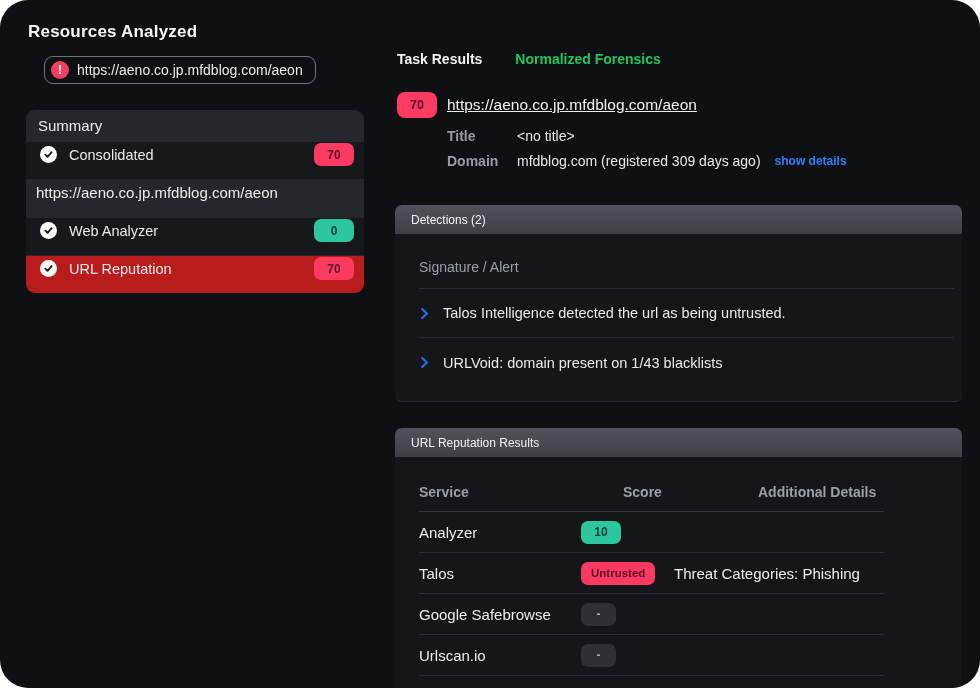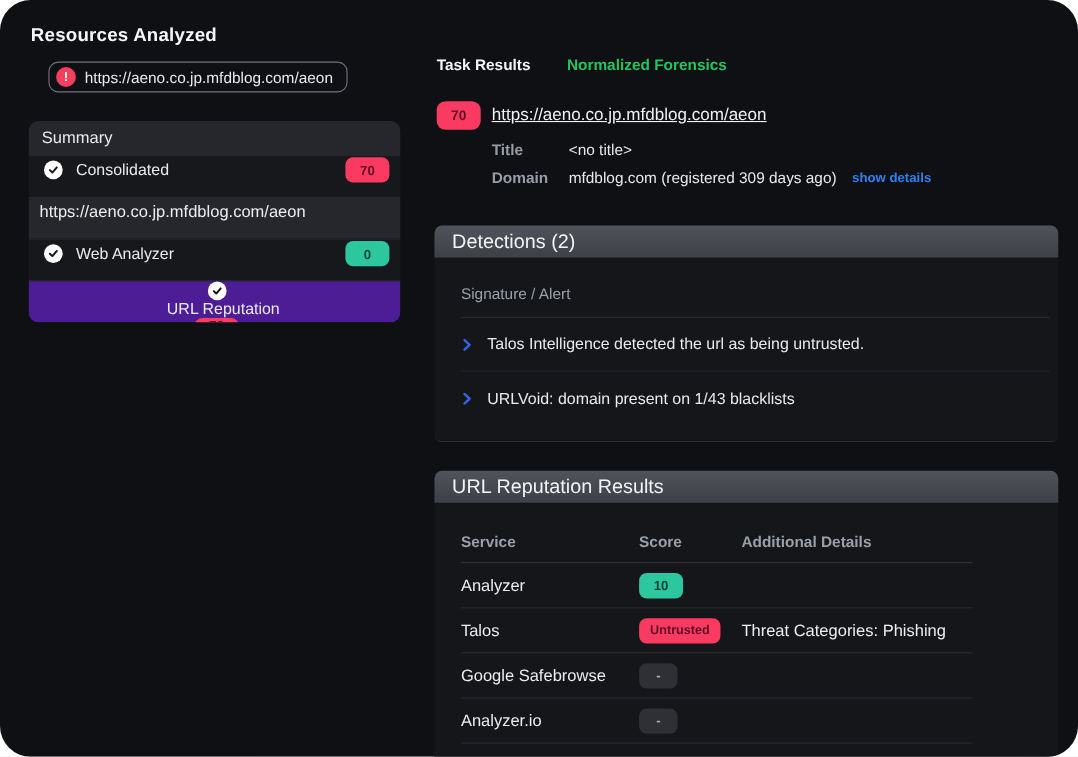--- a/index.html
+++ b/index.html
@@ -38,21 +38,21 @@
   }
   .sum-row {
     height:38px; display:flex; align-items:center;
     padding:0 10px 12px 14px; background:#17181b;
     border-top:1px solid #26272c; cursor:pointer;
   }
   .sum-row.group {
     background:#26272c; padding-left:10px; font-size:15px; color:#eceded;
     cursor:default;
   }
-  .sum-row.selected { background:#4c1d95;flex-direction:column; }
+  .sum-row.selected { background:#b91c1c; }
   .sum-label { margin-left:12px; font-size:14.5px; color:#e9eaec; }
   .check {
     width:17px; height:17px; border-radius:50%; background:#ffffff;
     display:flex; align-items:center; justify-content:center; flex:none;
   }
   .spacer { flex:1; }
 
   
   .badge {
     min-width:40px; height:23px; border-radius:7px; padding:0 8px;
@@ -84,21 +84,21 @@
   .field-row { display:flex; align-items:center; line-height:25px; font-size:14px; }
   .field-label { width:70px; color:#979ca5; font-weight:600; flex:none; }
   .field-value { color:#e7e8ea; }
   .show-details { margin-left:14px; color:#2f80f5; font-size:12px; font-weight:600; cursor:pointer; }
 
   
   .card { position:absolute; left:395px; width:567px; background:#15161a; border-radius:7px; }
   .card-header {
     height:29px; background:linear-gradient(#51535b,#3e4047);
     border-radius:7px 7px 0 0; display:flex; align-items:center;
-    padding:0 16px; font-size:18px; color:#f2f3f4;
+    padding:0 16px; font-size:12px; color:#f2f3f4;
   }
   .detections { top:205px; height:197px; border-bottom:1px solid #2c2d33; }
   .det-body { padding:0 8px 0 24px; }
   .sig-header {
     height:55px; display:flex; align-items:flex-end; padding-bottom:13px;
     color:#9aa0a8; font-size:14px; border-bottom:1px solid #2c2d33;
   }
   .det-row {
     height:49px; display:flex; align-items:center; gap:13px;
     font-size:14.5px; color:#e9eaec; cursor:pointer;
@@ -106,20 +106,21 @@
   .det-row.bordered { border-bottom:1px solid #26272c; }
   .chev { flex:none; display:flex; }
 
   .reputation { top:428px; height:280px; }
   .rep-body { padding:0 24px; }
   .rep-table { width:465px; }
   .rep-thead {
     display:grid; grid-template-columns:162px 93px 1fr; align-items:center;
     height:55px; padding-top:16px; color:#9aa0a8; font-size:14px; font-weight:600;
     border-bottom:1px solid #34353b;
+    gap:42px;
   }
   .rep-row {
     display:grid; grid-template-columns:162px 93px 1fr; align-items:center;
     height:41px; font-size:15px; color:#eceded; border-bottom:1px solid #2a2b30;
   }
   .rep-row .badge { justify-self:start; }
   .rep-row .badge.pink { font-size:11.5px; padding:0 10px; }
 </style>
 </head>
 <body>
@@ -240,21 +241,21 @@
           <span>Threat Categories: Phishing</span>
         </div>
 
         <div class="rep-row">
           <span>Google Safebrowse</span>
           <span class="badge gray">-</span>
           <span></span>
         </div>
 
         <div class="rep-row">
-          <span>Analyzer.io</span>
+          <span>Urlscan.io</span>
           <span class="badge gray">-</span>
           <span></span>
         </div>
       </div>
     </div>
   </div>
 
 </div>
 
 </body></html>

